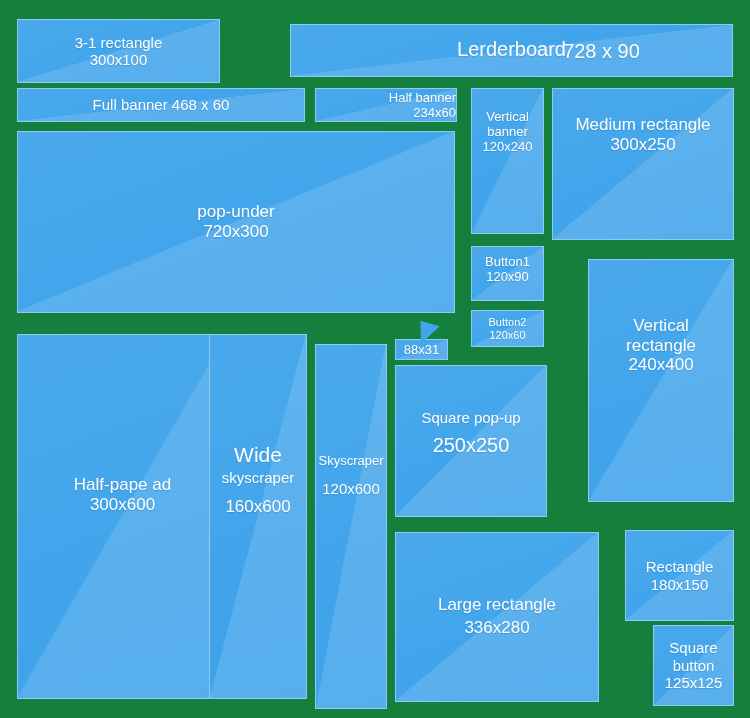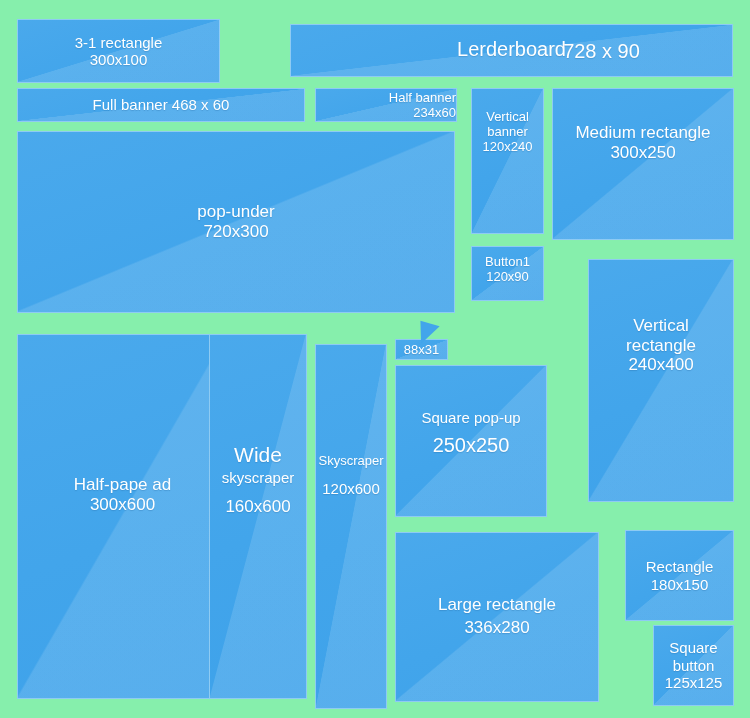--- a/index.html
+++ b/index.html
@@ -7,21 +7,21 @@
     padding: 0;
     background: #ffffff;
   }
   body {
     font-family: "Liberation Sans", sans-serif;
   }
   #stage {
     position: relative;
     width: 750px;
     height: 718px;
-    background: #86efac;
+    background: #15803d;
     overflow: hidden;
   }
   .adbox {
     position: absolute;
     box-sizing: border-box;
     background:
       linear-gradient(to bottom right,
         rgba(255,255,255,0.00) 0%,
         rgba(255,255,255,0.00) 49.5%,
         rgba(255,255,255,0.13) 50%,
@@ -129,35 +129,39 @@
     <span class="l1">Half banner</span>
     <span class="l2">234x60</span>
   </div>
 
   <div class="adbox t-sm" id="box-vertbanner" style="justify-content:flex-start; padding-top:20px;">
     <span class="l1">Vertical</span>
     <span class="l1">banner</span>
     <span class="l2">120x240</span>
   </div>
 
-  <div class="adbox t-lg" id="box-medrect" style="justify-content:flex-start; padding-top:34px;">
+  <div class="adbox t-lg" id="box-medrect" style="justify-content:flex-start; padding-top:26px;">
     <span class="l1">Medium rectangle</span>
     <span class="l2">300x250</span>
   </div>
 
   <div class="adbox t-lg" id="box-popunder">
     <span class="l1">pop-under</span>
     <span class="l2">720x300</span>
   </div>
 
   <div class="adbox t-sm" id="box-button1" style="justify-content:flex-start; padding-top:7px;">
     <span class="l1">Button1</span>
     <span class="l2">120x90</span>
   </div>
 
+  <div class="adbox t-xs" id="box-button2">
+    <span class="l1">Button2</span>
+    <span class="l2">120x60</span>
+  </div>
 
   <div class="adbox t-lg" id="box-vertrect" style="justify-content:flex-start; padding-top:56px;">
     <span class="l1">Vertical</span>
     <span class="l1">rectangle</span>
     <span class="l2">240x400</span>
   </div>
 
   <div class="adbox t-lg" id="box-halfpage" style="justify-content:flex-start; padding-top:140px;">
     <span class="l1">Half-pape ad</span>
     <span class="l2">300x600</span>

